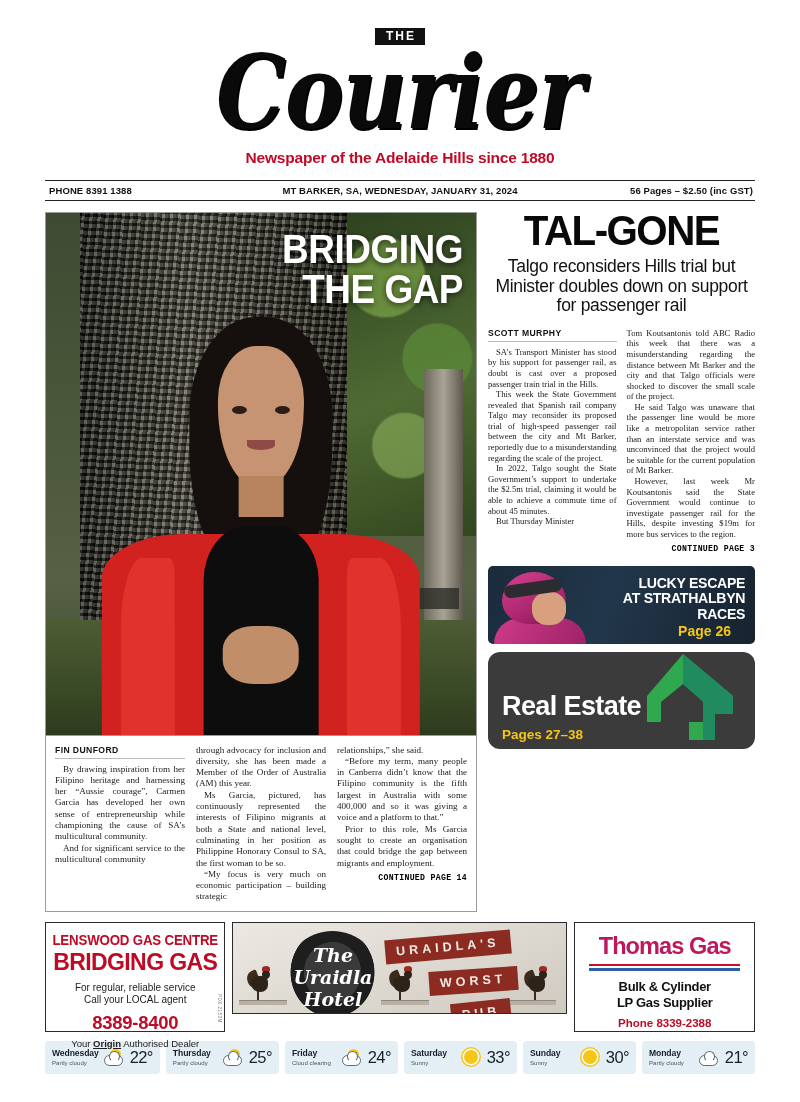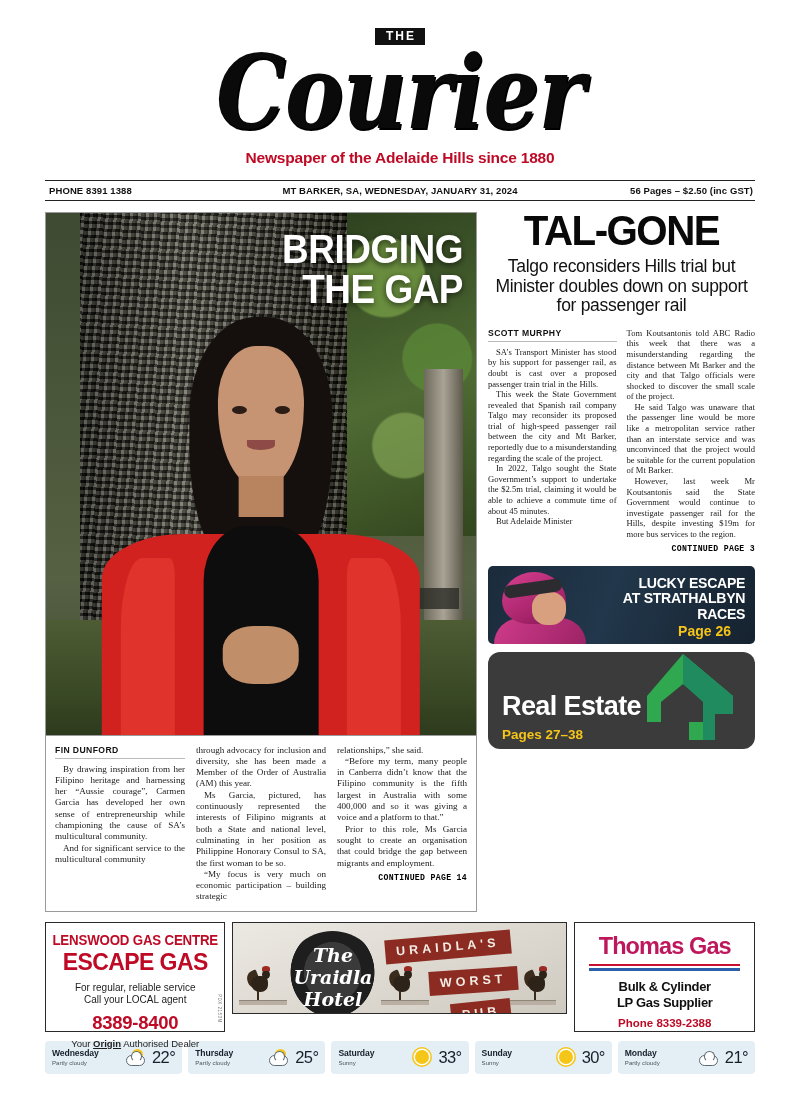--- a/index.html
+++ b/index.html
@@ -322,21 +322,21 @@
       <div class="kicker">TAL-GONE</div>
       <div class="deck">Talgo reconsiders Hills trial but Minister doubles down on support for passenger rail</div>
 
       <div class="lead-cols">
         <div class="lead-col">
           <div class="byline">SCOTT MURPHY</div>
           <div class="bodytext">
             <p>SA’s Transport Minister has stood by his support for passenger rail, as doubt is cast over a proposed passenger train trial in the Hills.</p>
             <p>This week the State Government revealed that Spanish rail company Talgo may reconsider its proposed trial of high-speed passenger rail between the city and Mt Barker, reportedly due to a misunderstanding regarding the scale of the project.</p>
             <p>In 2022, Talgo sought the State Government’s support to undertake the $2.5m trial, claiming it would be able to achieve a commute time of about 45 minutes.</p>
-            <p>But Adelaide Minister</p>
+            <p>But Thursday Minister</p>
           </div>
         </div>
         <div class="lead-col">
           <div class="bodytext">
             <p class="noindent">Tom Koutsantonis told ABC Radio this week that there was a misunderstanding regarding the distance between Mt Barker and the city and that Talgo officials were shocked to discover the small scale of the project.</p>
             <p>He said Talgo was unaware that the passenger line would be more like a metropolitan service rather than an interstate service and was unconvinced that the project would be suitable for the current population of Mt Barker.</p>
             <p>However, last week Mr Koutsantonis said the State Government would continue to investigate passenger rail for the Hills, despite investing $19m for more bus services to the region.</p>
           </div>
           <div class="contd">CONTINUED PAGE 3</div>
         </div>
@@ -364,21 +364,21 @@
         <div class="pgs">Pages 27–38</div>
       </div>
 
     </div>
   </div>
 
   <div class="ads">
 
     <div class="ad ad-gas">
       <div class="l1">LENSWOOD GAS CENTRE</div>
-      <div class="l2">ESCAPE GAS</div>
+      <div class="l2">BRIDGING GAS</div>
       <div class="l3">
         <div>For regular, reliable service</div>
         <div>Call your LOCAL agent</div>
       </div>
       <div class="l4">8389-8400</div>
       <div class="l5">
         <span>Your </span><b>Origin</b><span> Authorised Dealer</span>
       </div>
       <div class="vcode">PDX 2153M</div>
     </div>
@@ -448,20 +448,31 @@
         <div class="wday">Thursday</div>
         <div class="wdesc">Partly cloudy</div>
       </div>
       <div class="wicon">
           <div class="sun-c"></div>
           <div class="cloud-c"></div>
         </div>
       <div class="wtemp">25°</div>
     </div>
 
+    <div class="wcard">
+      <div class="wnames">
+        <div class="wday">Friday</div>
+        <div class="wdesc">Cloud clearing</div>
+      </div>
+      <div class="wicon">
+          <div class="sun-c"></div>
+          <div class="cloud-c"></div>
+        </div>
+      <div class="wtemp">24°</div>
+    </div>
 
     <div class="wcard">
       <div class="wnames">
         <div class="wday">Saturday</div>
         <div class="wdesc">Sunny</div>
       </div>
       <div class="wicon">
           <div class="sun-only"></div>
         </div>
       <div class="wtemp">33°</div>

